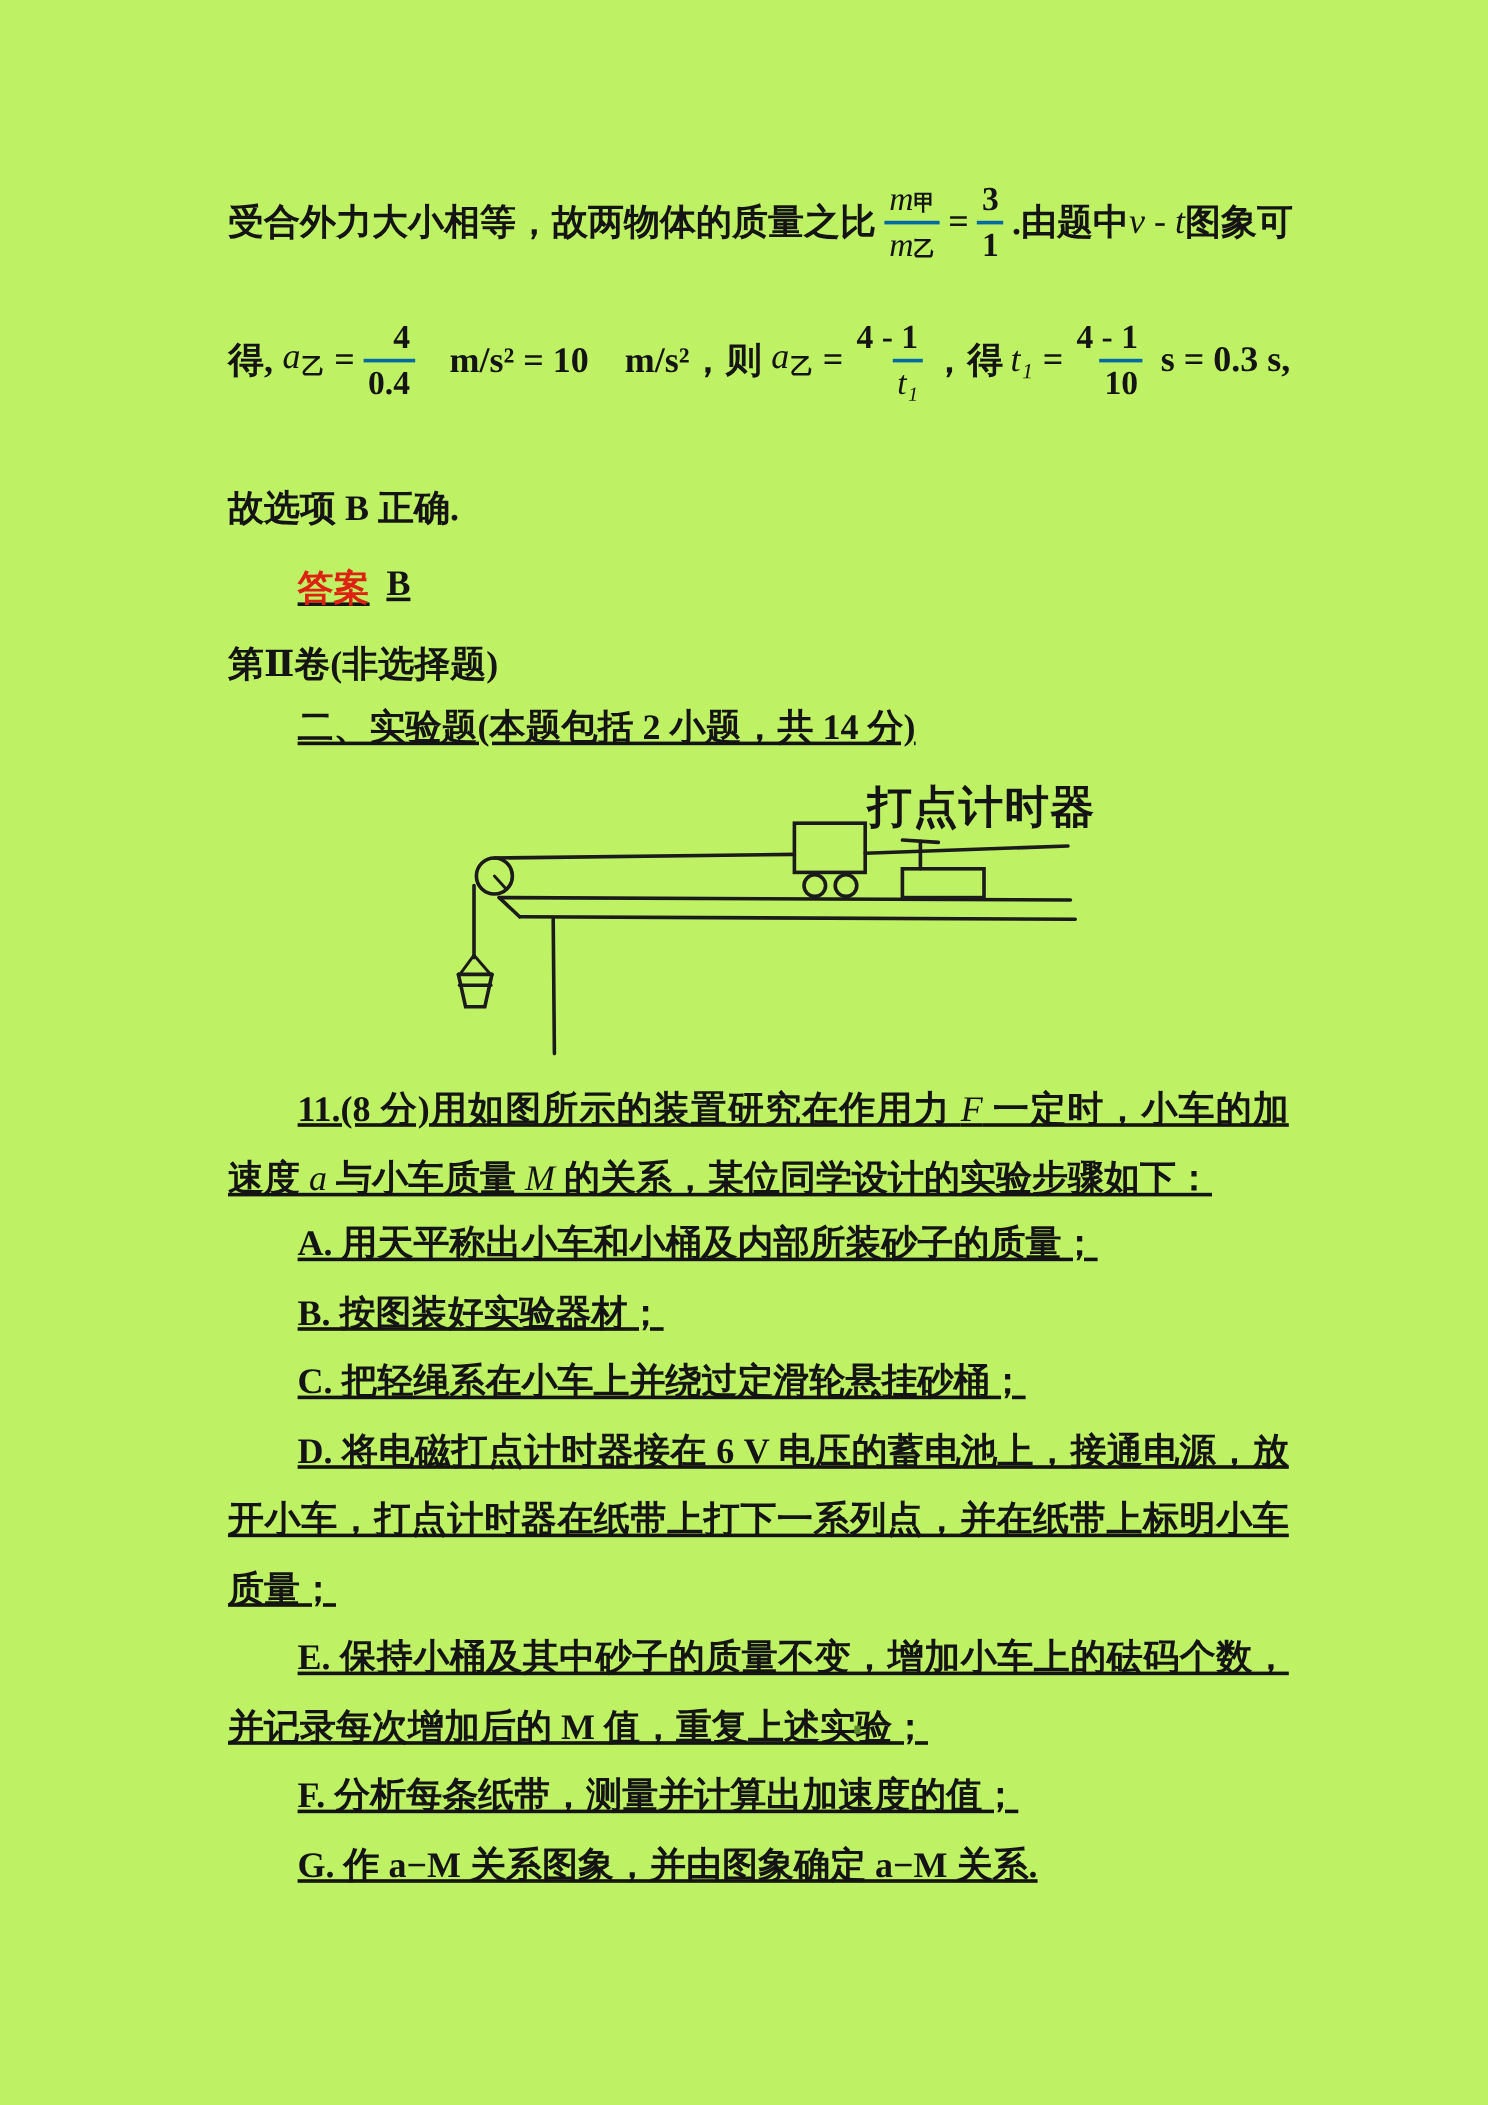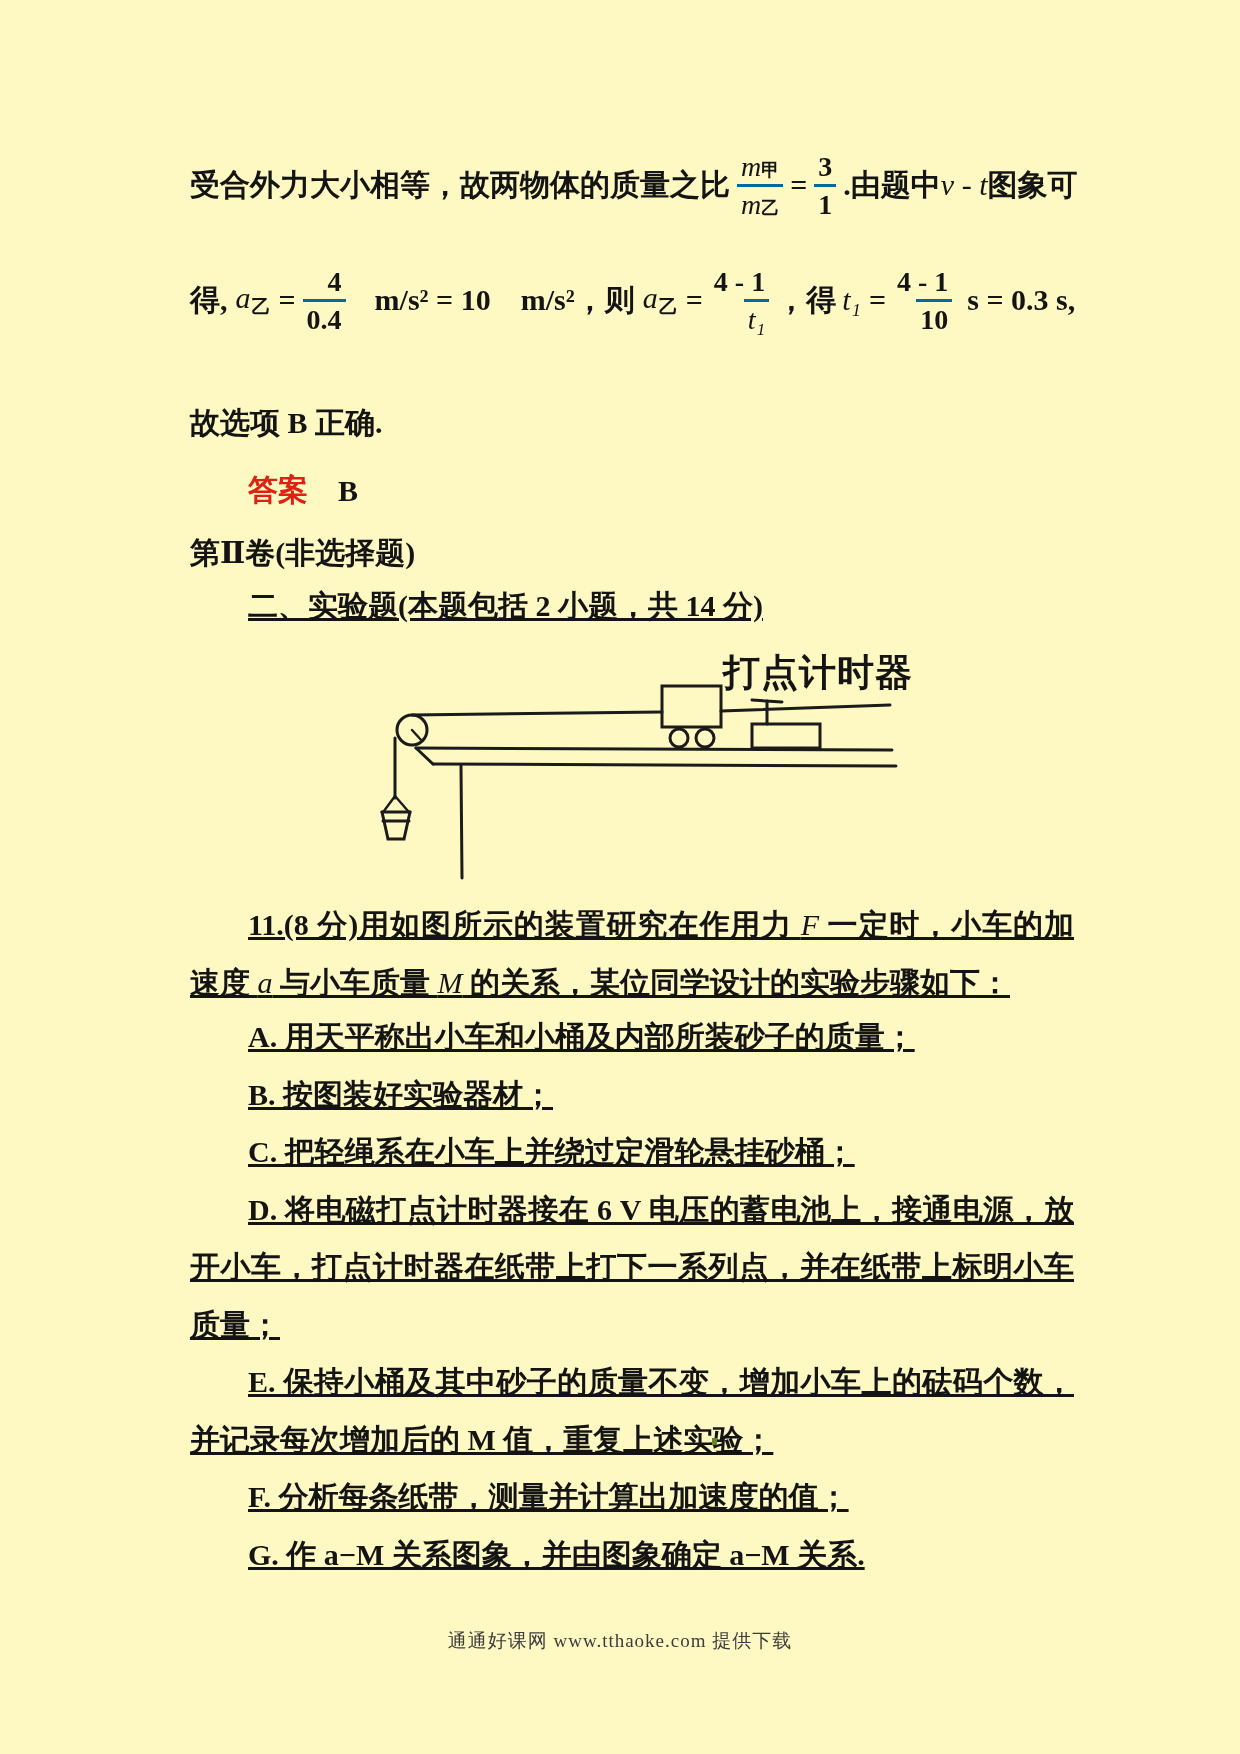--- a/index.html
+++ b/index.html
@@ -1,20 +1,20 @@
 <!DOCTYPE html>
 <html><head>
 <meta charset="utf-8">
 <style>
   html,body{margin:0;padding:0;background:#e8e8e8;}
   .page{
     position:relative;
     width:1240px;height:1754px;
     margin:0 auto;
-    background:#fef9c3;
+    background:#bef264;
     font-family:"Liberation Serif","DejaVu Serif",serif;
     color:#141414;
     overflow:hidden;
   }
   .abs{position:absolute;}
   
   .fline{
     display:flex;align-items:center;
     left:190px;width:890px;
     font-size:30px;font-weight:700;
@@ -29,22 +29,22 @@
   }
   .frac .num{display:block;padding:0 4px;}
   .frac .den{display:block;border-top:3px solid #0369a1;padding:0 4px;}
   .frac .fsub{font-size:18px;font-weight:700;}
   
   .tline{
     left:190px;width:885px;
     font-size:30px;font-weight:700;
   }
   .answer{
-    left:248px;display:flex;gap:30px;align-items:center;
-    font-size:30px;font-weight:700;
+    left:248px;display:flex;gap:14px;align-items:flex-start;
+    font-size:30px;font-weight:700;text-decoration:underline;
   }
   .answer .lbl{color:#dd2211;font-family:"Liberation Sans","DejaVu Sans",sans-serif;}
   .center-title{
     left:190px;width:890px;
     font-size:30px;font-weight:700;
   }
   .indent{ text-indent:58px;text-decoration:underline; }
   .para{
     left:190px;width:884px;
     font-size:30px;font-weight:700;
@@ -161,15 +161,14 @@
     <div class="para indent" style="position:static;">B. 按图装好实验器材；</div>
     <div class="para indent" style="position:static;">C. 把轻绳系在小车上并绕过定滑轮悬挂砂桶；</div>
     <div class="para indent" style="position:static;">D. 将电磁打点计时器接在 6 V 电压的蓄电池上，接通电源，放开小车，打点计时器在纸带上打下一系列点，并在纸带上标明小车质量；</div>
     <div class="para indent" style="position:static;">E. 保持小桶及其中砂子的质量不变，增加小车上的砝码个数，并记录每次增加后的 M 值，重复上述实验；</div>
     <div class="para indent" style="position:static;">F. 分析每条纸带，测量并计算出加速度的值；</div>
     <div class="para indent" style="position:static;">G. 作 a−M 关系图象，并由图象确定 a−M 关系.</div>
   </div>
 
   <div class="abs stray-dot" style="left:712px;top:1438px;"></div>
 
-  <div class="abs footer" style="top:1628px;">通通好课网  www.tthaoke.com  提供下载</div>
 
 </div>
 
 </body></html>

